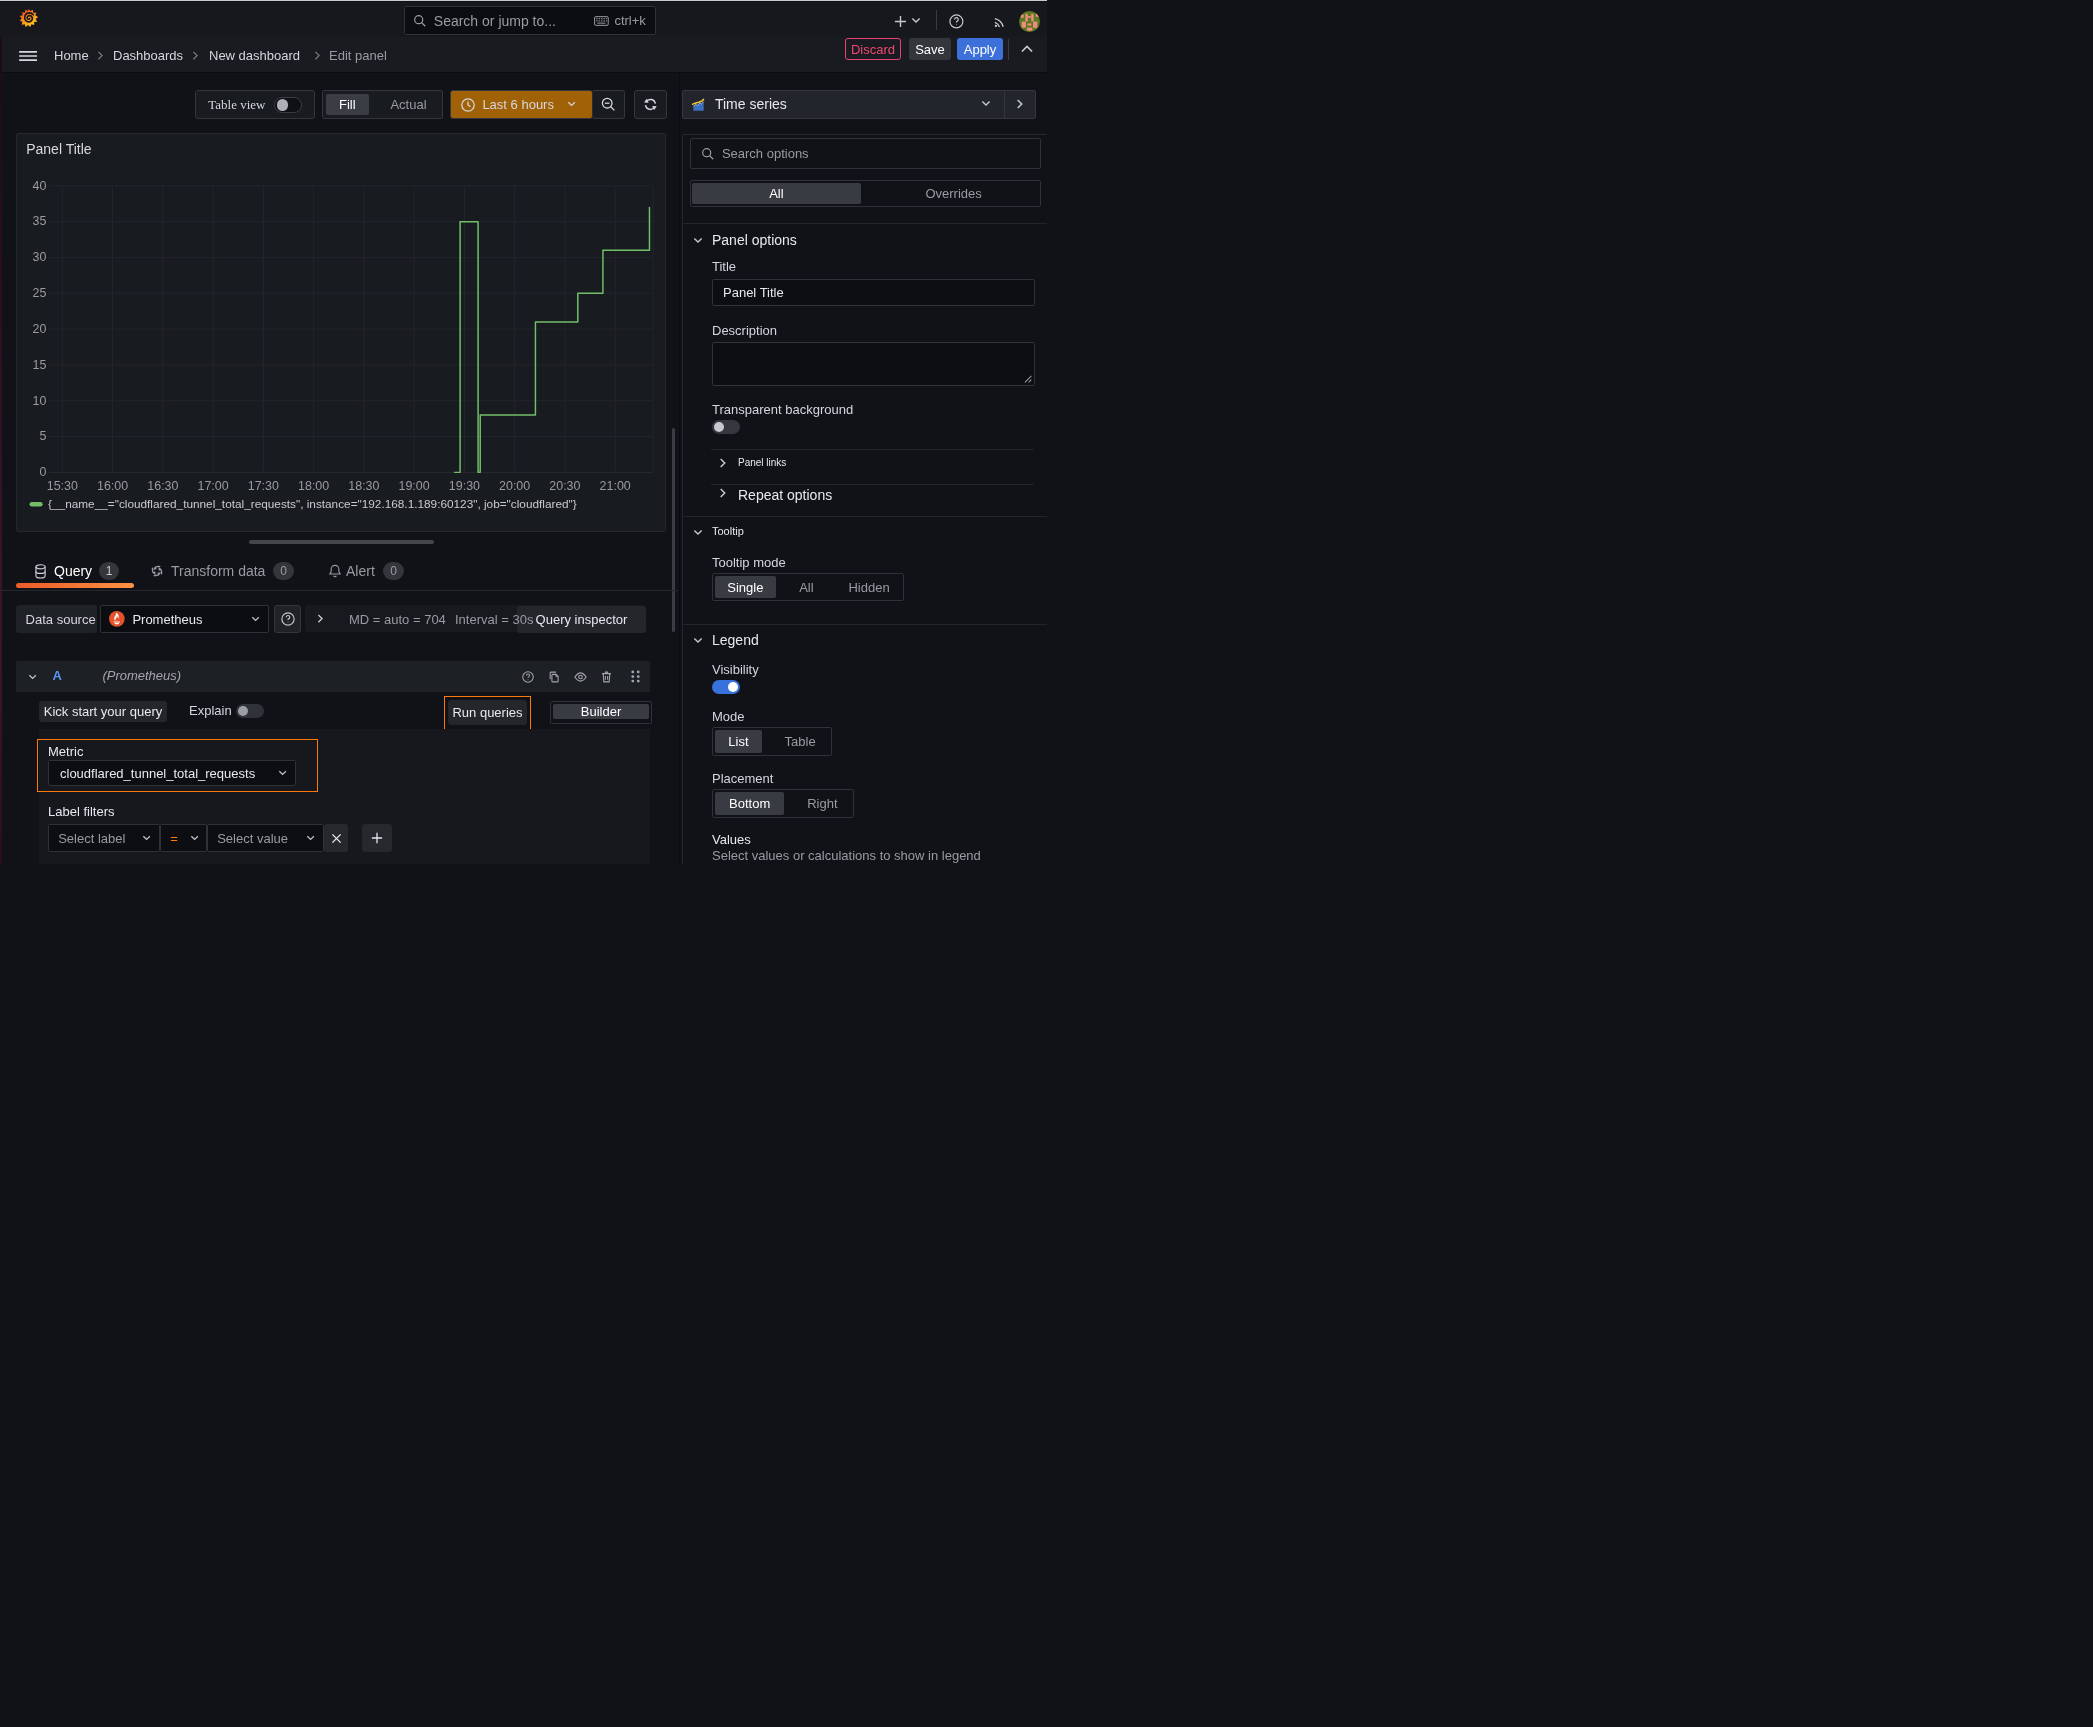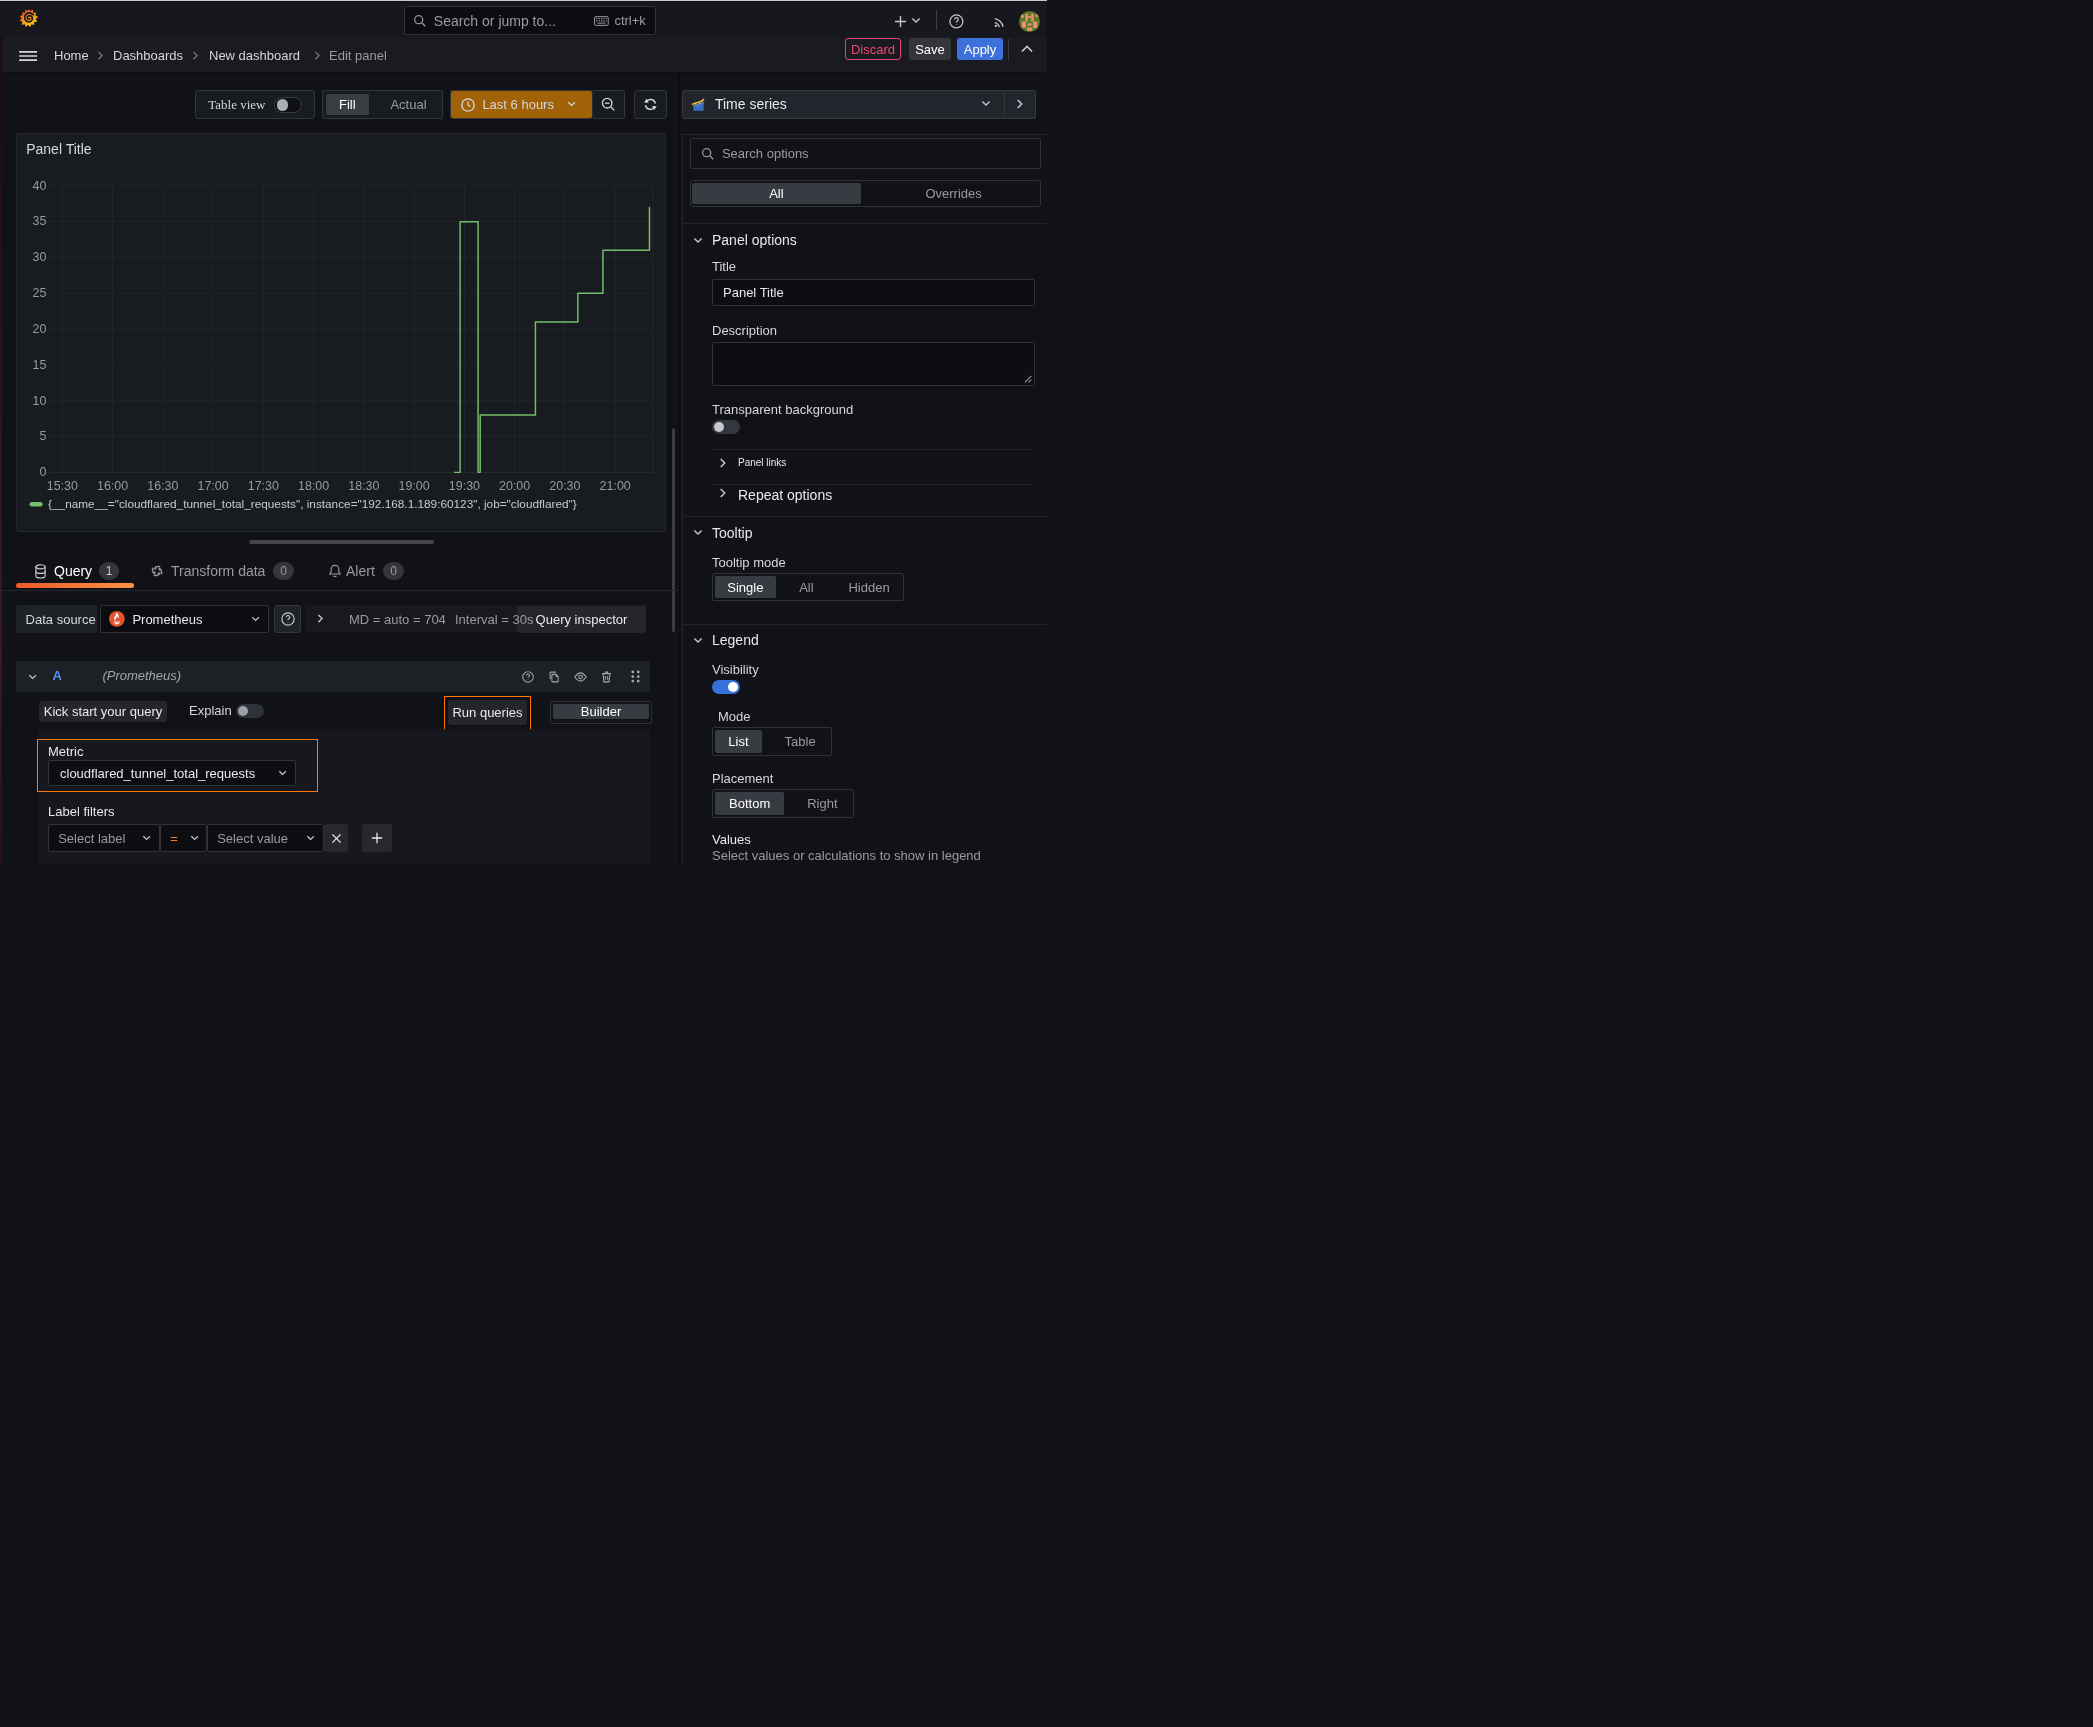--- a/index.html
+++ b/index.html
@@ -432,38 +432,38 @@
     <div class="abs" style="left:31px;top:411px;width:323px;height:0.9px;background:#22242a;"></div>
     <svg class="abs" style="left:39px;top:415px;" width="7.4" height="10" viewBox="0 0 7 10" stroke="#c7c8cf" stroke-width="1.5" fill="none">
         <path d="M1.5 1l4 4-4 4"></path>
       </svg>
     <span class="abs" style="left:58px;top:414px;color:#e8e8ef;font-size:14px;">Repeat options</span>
     <div class="abs" style="left:1.7px;top:443px;width:365px;height:0.9px;background:#22242a;"></div>
 
     <svg class="abs" style="left:13px;top:456px;" width="10" height="7.4" viewBox="0 0 11 8" stroke="#c7c8cf" stroke-width="1.5" fill="none">
         <path d="M1.5 1.5l4 4 4-4"></path>
       </svg>
-    <span class="abs" style="left:32px;top:452px;color:#e8e8ef;font-size:14px;font-weight:500;">Tooltip</span>
+    <span class="abs" style="left:32px;top:452px;color:#e8e8ef;font-size:11px;font-weight:500;">Tooltip</span>
     <span class="lbl" style="left:32px;top:482px;">Tooltip mode</span>
     <div class="radio" style="left:32px;top:500px;width:192px;height:28px;">
       <span class="seg on" style="flex:75;">Single</span>
       <span class="seg" style="flex:53;">All</span>
       <span class="seg" style="flex:79;">Hidden</span>
     </div>
     <div class="abs" style="left:1.7px;top:551px;width:365px;height:0.9px;background:#22242a;"></div>
 
     <svg class="abs" style="left:13px;top:564px;" width="10" height="7.4" viewBox="0 0 11 8" stroke="#c7c8cf" stroke-width="1.5" fill="none">
         <path d="M1.5 1.5l4 4 4-4"></path>
       </svg>
     <span class="abs" style="left:32px;top:559px;color:#e8e8ef;font-size:14px;font-weight:500;">Legend</span>
     <span class="lbl" style="left:32px;top:589px;">Visibility</span>
     <span class="toggle" style="left:32px;top:607px;background:#3871dc;">
       <span style="position:absolute;right:1.8px;top:1.8px;width:10px;height:10px;border-radius:50%;background:#fff;"></span>
     </span>
-    <span class="lbl" style="left:32px;top:636px;margin-left:6px;">Mode</span>
+    <span class="lbl" style="left:32px;top:636px;">Mode</span>
     <div class="radio" style="left:32px;top:654px;width:120px;height:29px;">
       <span class="seg on" style="flex:57;">List</span>
       <span class="seg" style="flex:70;">Table</span>
     </div>
     <span class="lbl" style="left:32px;top:698px;">Placement</span>
     <div class="radio" style="left:32px;top:716px;width:142px;height:29px;">
       <span class="seg on" style="flex:82;">Bottom</span>
       <span class="seg" style="flex:68;">Right</span>
     </div>
     <span class="lbl" style="left:32px;top:759px;color:#e8e8ef;">Values</span>

